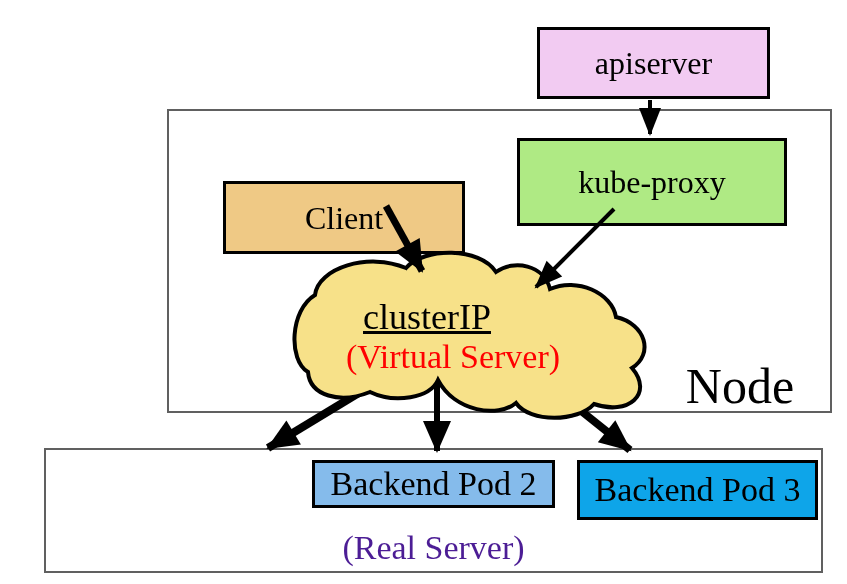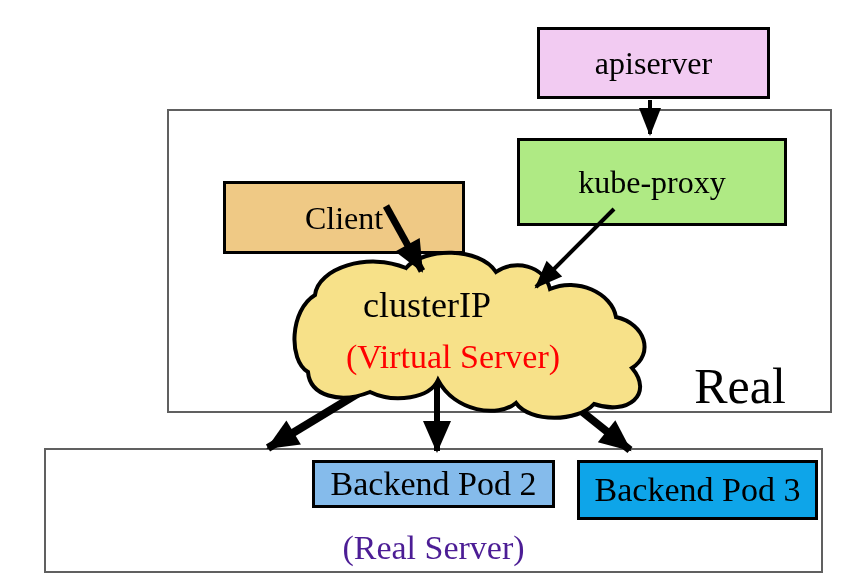--- a/index.html
+++ b/index.html
@@ -118,20 +118,20 @@
              C 288,360 290,310 315,295
              Z" fill="#F7E189"></path>
 
     <g stroke="#000000" fill="none">
       <line x1="650" y1="100" x2="650" y2="134" stroke-width="4" marker-end="url(#ahm)"></line>
       <line x1="386" y1="206" x2="422" y2="271" stroke-width="7" marker-end="url(#ahb)"></line>
       <line x1="614" y1="209" x2="536" y2="287" stroke-width="4" marker-end="url(#ahm)"></line>
     </g>
   </svg>
 
-  <div class="abs float-label cloud-title" style="left:267px; top:284px; width:320px;">clusterIP</div>
+  <div class="abs float-label cloud-title" style="left:267px; top:296px; width:320px;text-decoration:underline;">clusterIP</div>
   <div class="abs float-label cloud-subtitle" style="left: 293px; top: 337px; width: 320px; color: rgb(255, 0, 0);">(Virtual Server)</div>
 
-  <div class="abs float-label node-title" style="left:640px; top:356px; width:200px;">Real</div>
+  <div class="abs float-label node-title" style="left:640px; top:356px; width:200px;">Node</div>
 
   <div class="abs float-label real-server-title" style="left: 44px; top: 528px; width: 779px; color: #4c1d95;">(Real Server)</div>
 
 </div>
 
 </body></html>

